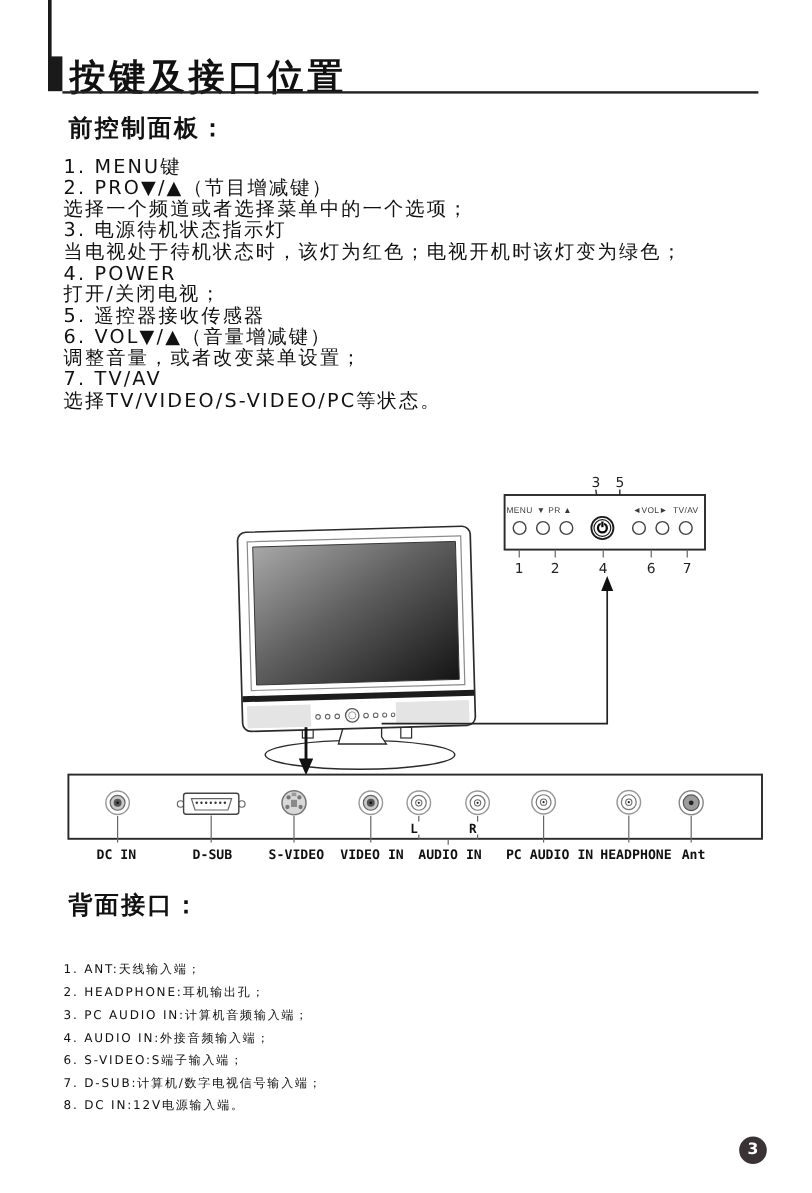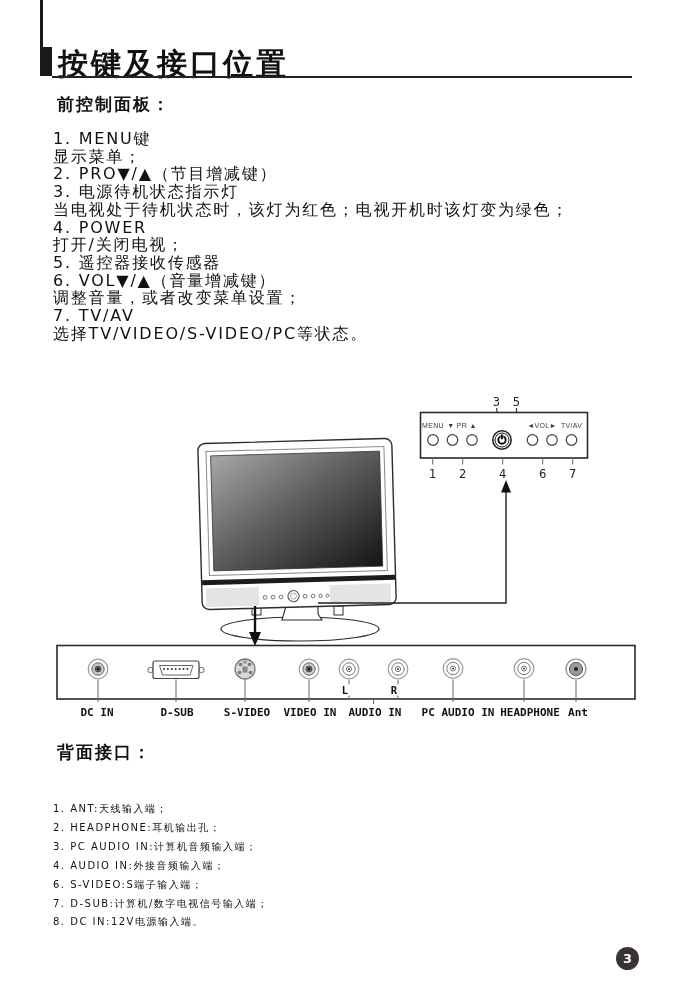--- a/index.html
+++ b/index.html
@@ -8,21 +8,21 @@
     font-family:"DejaVu Sans",sans-serif;color:#111;overflow:hidden;
   }
   .top-rule{position:absolute;left:40px;top:0;width:3px;height:49px;background:#1a1a1a;}
   .title-square{position:absolute;left:40px;top:47px;width:12px;height:29px;background:#1a1a1a;}
   .page-title{
     position:absolute;left:58px;top:44px;margin:0;
     font-size:30px;font-weight:bold;letter-spacing:3px;white-space:nowrap;
   }
   .title-underline{position:absolute;left:52px;top:76px;width:580px;height:2px;background:#222;}
   .section-heading{
-    position:absolute;margin:0;font-size:17px;font-weight:bold;letter-spacing:2px;white-space:nowrap;
+    position:absolute;margin:0;font-size:20px;font-weight:bold;letter-spacing:2px;white-space:nowrap;
   }
   .front-heading{left:57px;top:93px;}
   .rear-heading{left:57px;top:741px;text-align:center;}
   .text-list{position:absolute;left:53px;white-space:nowrap;}
   .front-list{top:130px;font-size:16px;letter-spacing:1.8px;line-height:17.7px;}
   .rear-list{top:800px;font-size:10px;letter-spacing:1.5px;line-height:18.9px;}
   .diagram{position:absolute;left:0;top:385px;width:677px;height:352px;}
   .page-badge{
     position:absolute;left:616px;top:947px;width:23px;height:23px;border-radius:50%;
     background:#3a3336;color:#fff;display:flex;align-items:center;justify-content:center;
@@ -43,22 +43,22 @@
 
   <div class="top-rule"></div>
   <div class="title-square"></div>
   <h1 class="page-title">按键及接口位置</h1>
   <div class="title-underline"></div>
 
   <h2 class="section-heading front-heading">前控制面板：</h2>
 
   <div class="text-list front-list">
     <div>1. MENU键</div>
-    <div>显示菜单；</div>
     <div>2. PRO▼/▲（节目增减键）</div>
+    <div>选择一个频道或者选择菜单中的一个选项；</div>
     <div>3. 电源待机状态指示灯</div>
     <div>当电视处于待机状态时，该灯为红色；电视开机时该灯变为绿色；</div>
     <div>4. POWER</div>
     <div>打开/关闭电视；</div>
     <div>5. 遥控器接收传感器</div>
     <div>6. VOL▼/▲（音量增减键）</div>
     <div>调整音量，或者改变菜单设置；</div>
     <div>7. TV/AV</div>
     <div>选择TV/VIDEO/S-VIDEO/PC等状态。</div>
   </div>

